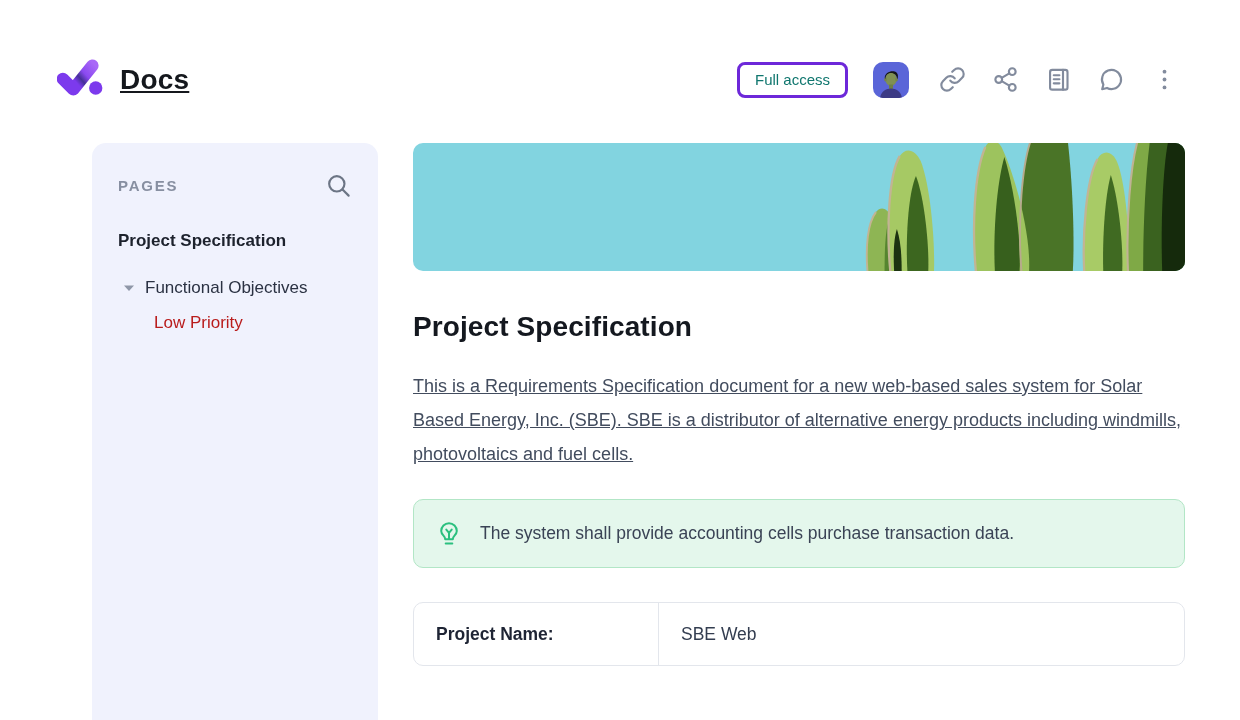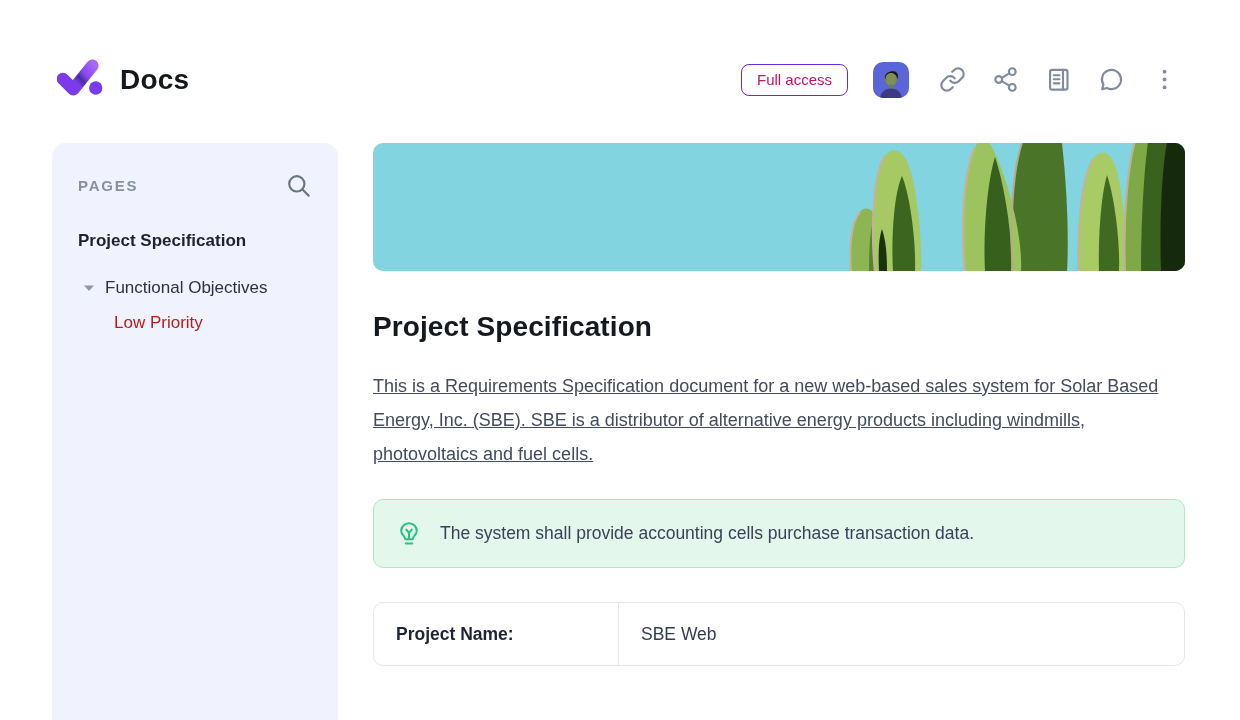--- a/index.html
+++ b/index.html
@@ -7,31 +7,31 @@
     width:1240px;height:720px;overflow:hidden;background:#ffffff;
     font-family:"Liberation Sans", sans-serif;
     -webkit-font-smoothing:antialiased;
   }
   .window{width:1240px;height:720px;background:#fff;border-radius:28px;overflow:hidden;position:relative;}
 
   
   .topbar{height:143px;box-sizing:border-box;display:flex;align-items:center;
     justify-content:space-between;padding:16px 62px 0 57px;}
   .brand{display:flex;align-items:center;gap:17px;}
-  .app-title{font-size:28px;font-weight:700;color:#15181d;letter-spacing:.2px;}
+  .app-title{font-size:28px;font-weight:700;color:#15181d;letter-spacing:.2px;text-decoration:underline;}
   .actions{display:flex;align-items:center;gap:25px;}
-  .access-btn{font-size:15px;font-weight:500;color:#be185d;background:#fff;
-    border:1px solid #6d28d9;border-radius:8px;padding:6px 15px;line-height:18px;cursor:pointer;}
+  .access-btn{font-size:15px;font-weight:500;color:#0f766e;background:#fff;
+    border:3px solid #6d28d9;border-radius:8px;padding:6px 15px;line-height:18px;cursor:pointer;}
   .avatar{width:36px;height:36px;border-radius:10px;overflow:hidden;flex-shrink:0;cursor:pointer;margin-right:4px;}
   .icon-btn{width:28px;height:28px;display:flex;align-items:center;justify-content:center;
     background:none;border:none;padding:0;color:#828b9d;cursor:pointer;}
   .icon-btn svg{display:block;}
 
   
-  .content{display:flex;height:577px;box-sizing:border-box;padding:0 55px 0 52px;gap:35px;}
+  .content{display:flex;height:577px;box-sizing:border-box;padding:0 55px 0 52px;gap:35px;margin-left:40px;}
 
   
   .sidebar{width:286px;flex-shrink:0;background:#f0f2fd;border-radius:14px 14px 0 0;
     box-sizing:border-box;padding:29px 26px 0 26px;}
   .sidebar-head{display:flex;align-items:center;justify-content:space-between;}
   .sidebar-title{font-size:15px;font-weight:700;letter-spacing:1.8px;color:#878fa1;}
   .search-btn{width:27px;height:27px;background:none;border:none;padding:0;color:#6c7585;cursor:pointer;}
   .page-list{margin-top:32px;}
   .page-root{font-size:17px;font-weight:700;color:#1d222d;cursor:pointer;}
   .page-child{margin-top:27px;display:flex;align-items:center;gap:10px;padding-left:5px;

